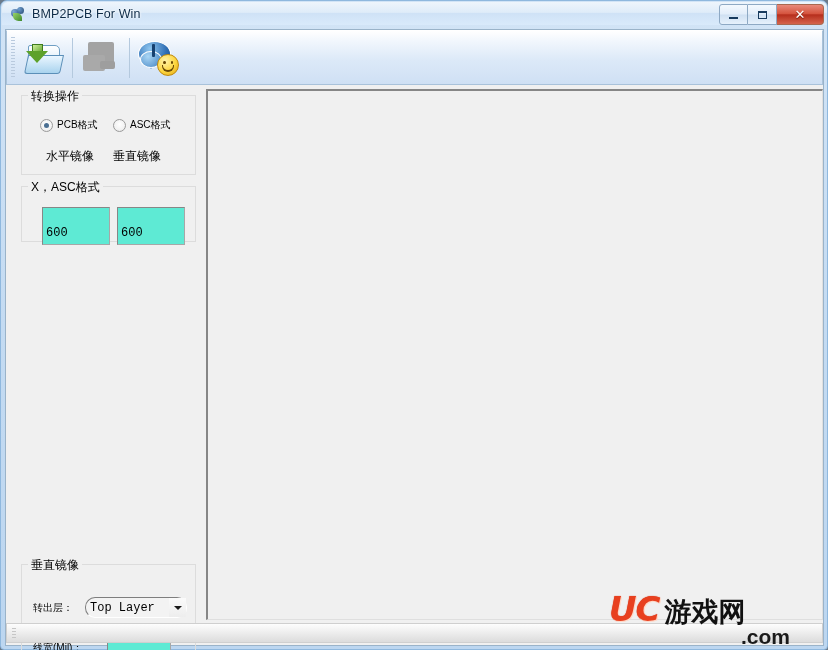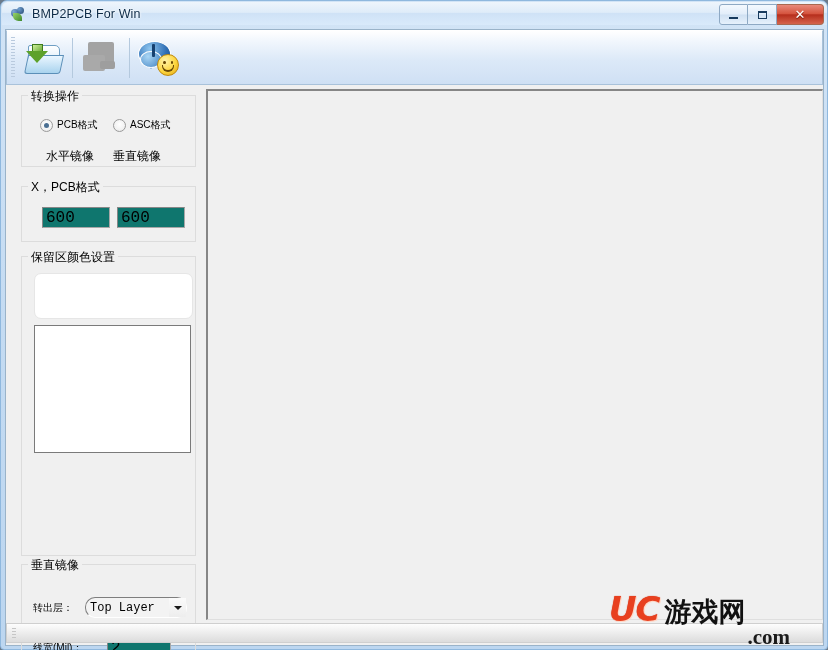--- a/index.html
+++ b/index.html
@@ -145,24 +145,24 @@
   .radio.on:after{
     content:"";position:absolute;left:3px;top:3px;width:5px;height:5px;border-radius:50%;
     background:#4a6f92;
   }
   .rlabel{font-size:10px;white-space:nowrap;}
 
   .mirror-row{position:absolute;display:flex;}
   .mirror-row span{font-size:12px;white-space:nowrap;}
 
   .txtbox{
-    position:absolute;box-sizing:border-box;background:#0f766e;
+    position:absolute;box-sizing:border-box;background:#5eead4;
     border:1px solid #a7a7a7;border-top-color:#878787;border-left-color:#878787;
-    font-family:"Liberation Mono","DejaVu Sans Mono",monospace;font-size:16px;
-    padding:3px 3px;color:#000;line-height:15px;
+    font-family:"Liberation Mono","DejaVu Sans Mono",monospace;font-size:12px;
+    padding:18px 3px;color:#000;line-height:15px;
   }
 
   .white-round{
     position:absolute;background:#ffffff;border:1px solid #e6e6e6;border-radius:7px;
   }
   .white-box{
     position:absolute;background:#ffffff;box-sizing:border-box;
     border:1px solid #7a7a7a;
   }
 
@@ -217,21 +217,21 @@
     font-family:"DejaVu Sans",sans-serif;font-weight:bold;font-size:34px;font-style:italic;
     color:#22a2e8;letter-spacing:-1px;margin-left:1px;
     text-shadow:1px 1px 0 #cfeefd, 0 0 1px #1180c0;
   }
   .wm-cn{
     font-family:"DejaVu Sans",sans-serif;font-weight:bold;font-size:27px;color:#111;
     margin-left:5px;letter-spacing:0px;
   }
   .wm-dot{
     position:absolute;right:26px;top:36px;
-    font-family:Liberation Serif, serif;font-weight:bold;font-size:21px;color:#1a1a1a;
+    font-family:Liberation Sans, sans-serif;font-weight:bold;font-size:21px;color:#1a1a1a;
   }
 </style>
 </head>
 <body>
 
 <div class="window">
 
   <div class="titlebar">
     <div class="title-icon">
       <div class="b1"></div>
@@ -289,51 +289,46 @@
             <i class="e1"></i>
             <i class="e2"></i>
             <i class="m"></i>
           </div>
       </div>
     </div>
   </div>
 
   <div class="leftpane">
 
-    <div class="group" style="left:15px;top:9px;width:175px;height:72px;padding-left:13px;">
+    <div class="group" style="left:15px;top:9px;width:175px;height:80px;padding-left:13px;">
       <span class="legend">转换操作</span>
 
       <div class="radio-row" style="left:18px;top:22px;">
         <span class="radio on"></span>
         <span class="rlabel">PCB格式</span>
       </div>
       <div class="radio-row" style="left:91px;top:22px;justify-content:space-between;">
         <span class="radio"></span>
         <span class="rlabel">ASC格式</span>
       </div>
 
       <div class="mirror-row" style="left:24px;top:52px;">
         <span>水平镜像</span>
       </div>
       <div class="mirror-row" style="left:91px;top:52px;">
         <span>垂直镜像</span>
       </div>
     </div>
 
     <div class="group" style="left:15px;top:100px;width:175px;height:56px;">
-      <span class="legend">X，PCB格式</span>
+      <span class="legend">X，ASC格式</span>
       <div class="txtbox" style="left:20px;top:20px;width:68px;height:21px;">600</div>
       <div class="txtbox" style="left:95px;top:20px;width:68px;height:21px;">600</div>
     </div>
 
-    <div class="group" style="left:15px;top:170px;width:175px;height:300px;">
-      <span class="legend">保留区颜色设置</span>
-      <div class="white-round" style="left:12px;top:16px;width:157px;height:44px;"></div>
-      <div class="white-box" style="left:12px;top:68px;width:157px;height:128px;"></div>
-    </div>
 
     <div class="group" style="left:15px;top:478px;width:175px;height:135px;">
       <span class="legend">垂直镜像</span>
 
       <span class="lbl" style="left:11px;top:36px;">转出层：</span>
       <div class="combo" style="left:63px;top:32px;width:102px;border-radius:10px;">
         <span class="ctext">Top  Layer</span>
         <span class="carrow">
             <b></b>
           </span>

